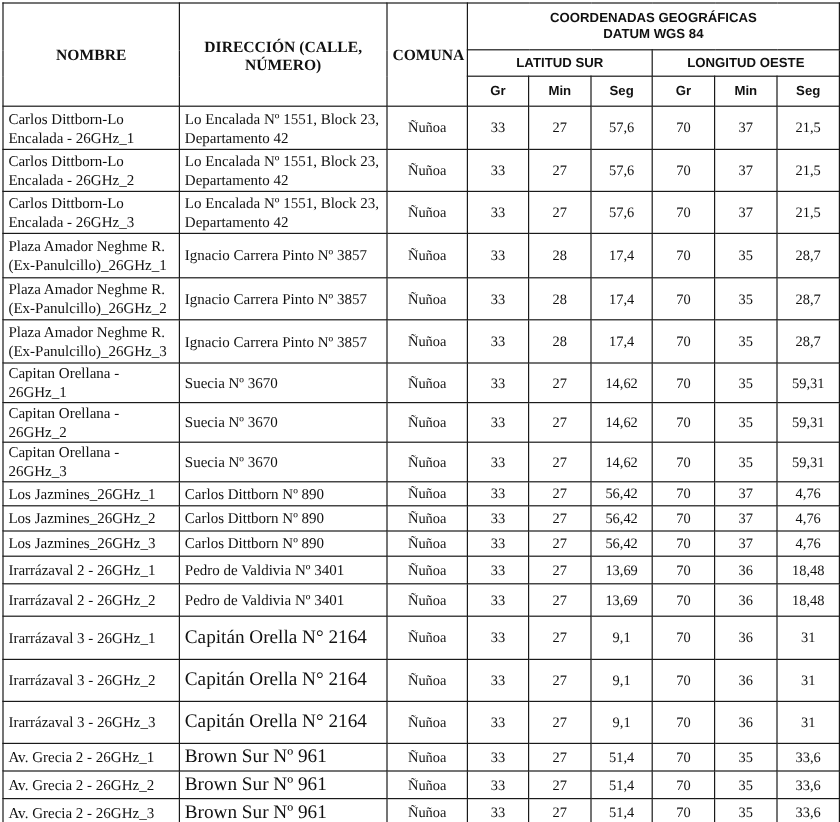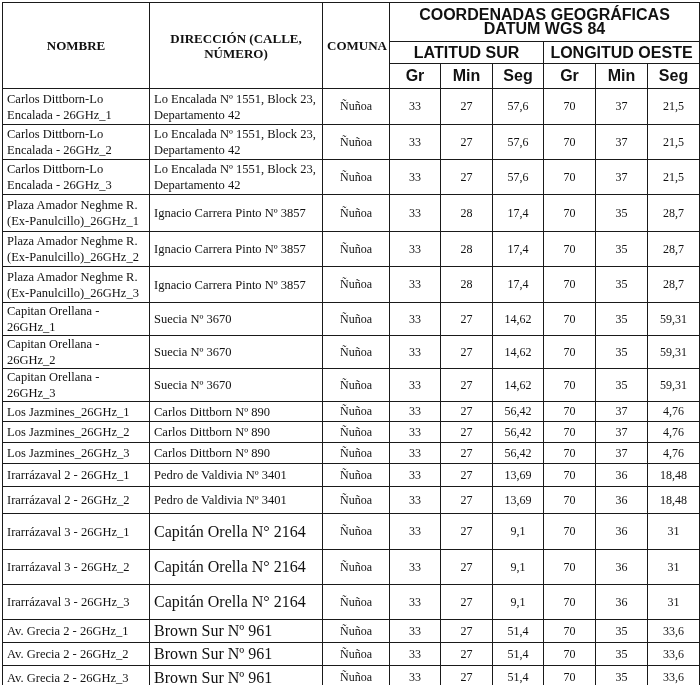--- a/index.html
+++ b/index.html
@@ -17,21 +17,21 @@
     padding: 0 4px;
     overflow: hidden;
     box-sizing: border-box;
   }
   th.serifhead {
     font-family: "Liberation Serif", serif;
     font-weight: bold; font-size: 13px; text-align: center; line-height: 15px;
   }
   th.sanshead {
     font-family: "Liberation Sans", sans-serif;
-    font-weight: bold; font-size: 16px; text-align: center; line-height: 14px;
+    font-weight: bold; font-size: 11px; text-align: center; line-height: 14px;
   }
   td.name, td.addr { font-size: 12.5px; line-height: 16px; text-align: left; }
   td.addr.large { font-size: 16px; }
   td.comuna, td.num { font-size: 12px; text-align: center; }
 </style>
 </head>
 <body>
 
 <table class="grid">
   <colgroup>

